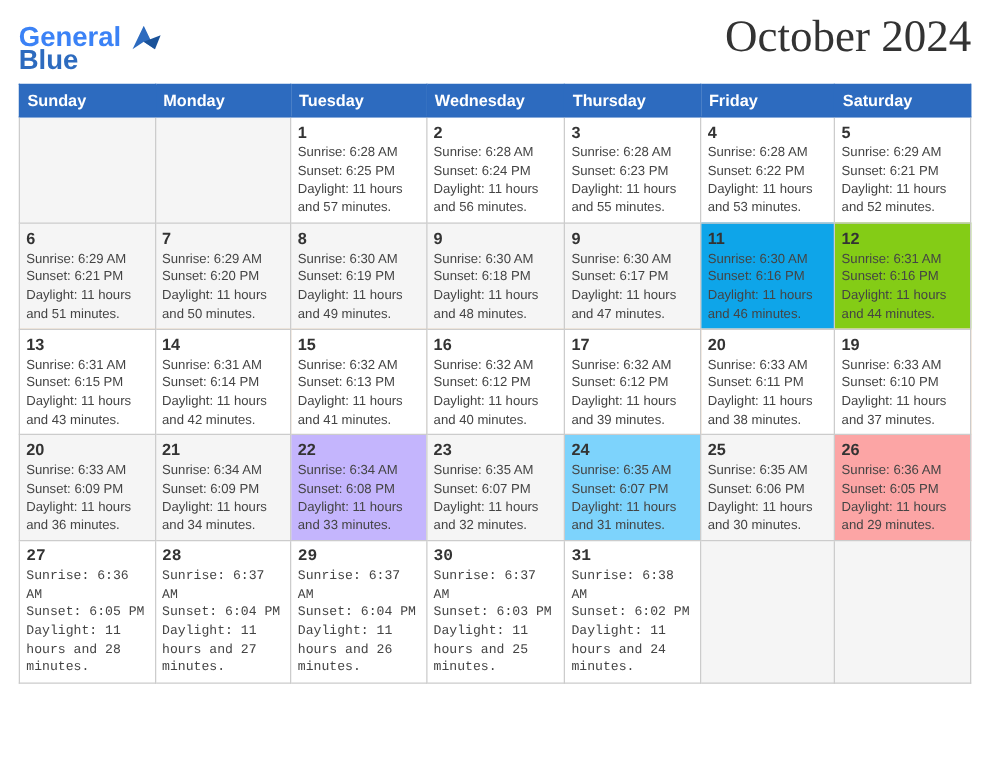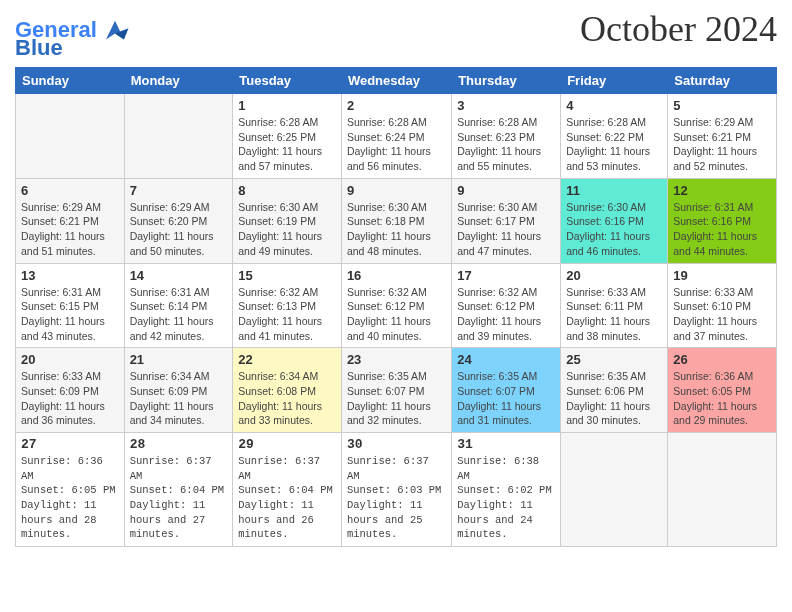--- a/index.html
+++ b/index.html
@@ -190,21 +190,21 @@
             <div class="day-info" style="white-space: pre-wrap;">Sunrise: 6:30 AM
 Sunset: 6:18 PM
 Daylight: 11 hours and 48 minutes.</div>
           </td>
           <td style="background: rgb(245, 245, 245);">
             <span class="day-number">9</span>
             <div class="day-info" style="white-space: pre-wrap;">Sunrise: 6:30 AM
 Sunset: 6:17 PM
 Daylight: 11 hours and 47 minutes.</div>
           </td>
-          <td style="background: #5eead4;">
+          <td style="background: #0ea5e9;">
             <span class="day-number">11</span>
             <div class="day-info" style="white-space: pre-wrap;">Sunrise: 6:30 AM
 Sunset: 6:16 PM
 Daylight: 11 hours and 46 minutes.</div>
           </td>
           <td style="background: #84cc16;">
             <span class="day-number">12</span>
             <div class="day-info" style="white-space: pre-wrap;">Sunrise: 6:31 AM
 Sunset: 6:16 PM
 Daylight: 11 hours and 44 minutes.</div>
@@ -260,21 +260,21 @@
             <div class="day-info" style="white-space: pre-wrap;">Sunrise: 6:33 AM
 Sunset: 6:09 PM
 Daylight: 11 hours and 36 minutes.</div>
           </td>
           <td style="background: rgb(245, 245, 245);">
             <span class="day-number">21</span>
             <div class="day-info" style="white-space: pre-wrap;">Sunrise: 6:34 AM
 Sunset: 6:09 PM
 Daylight: 11 hours and 34 minutes.</div>
           </td>
-          <td style="background: #fef9c3;">
+          <td style="background: #c4b5fd;">
             <span class="day-number">22</span>
             <div class="day-info" style="white-space: pre-wrap;">Sunrise: 6:34 AM
 Sunset: 6:08 PM
 Daylight: 11 hours and 33 minutes.</div>
           </td>
           <td style="background: rgb(245, 245, 245);">
             <span class="day-number">23</span>
             <div class="day-info" style="white-space: pre-wrap;">Sunrise: 6:35 AM
 Sunset: 6:07 PM
 Daylight: 11 hours and 32 minutes.</div>

